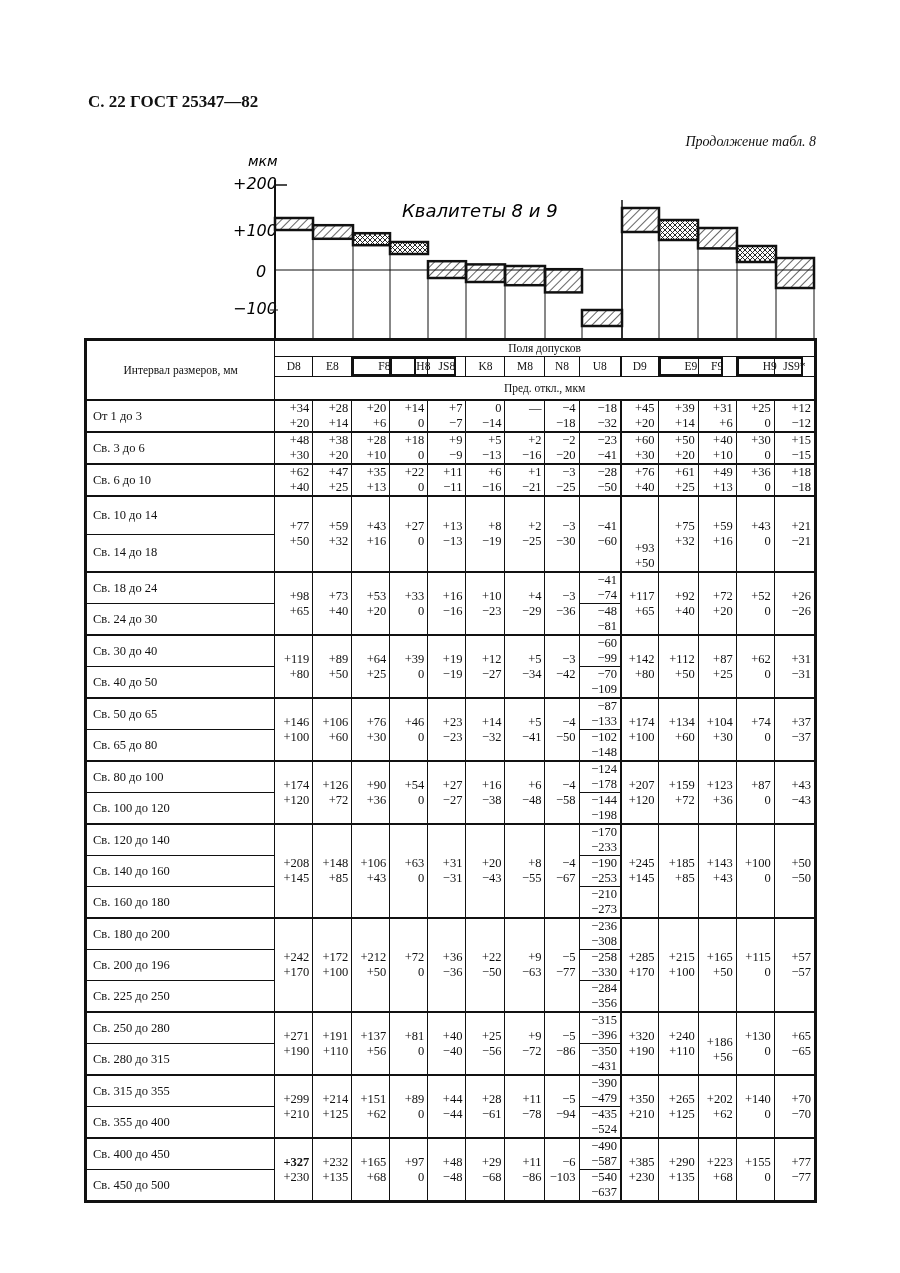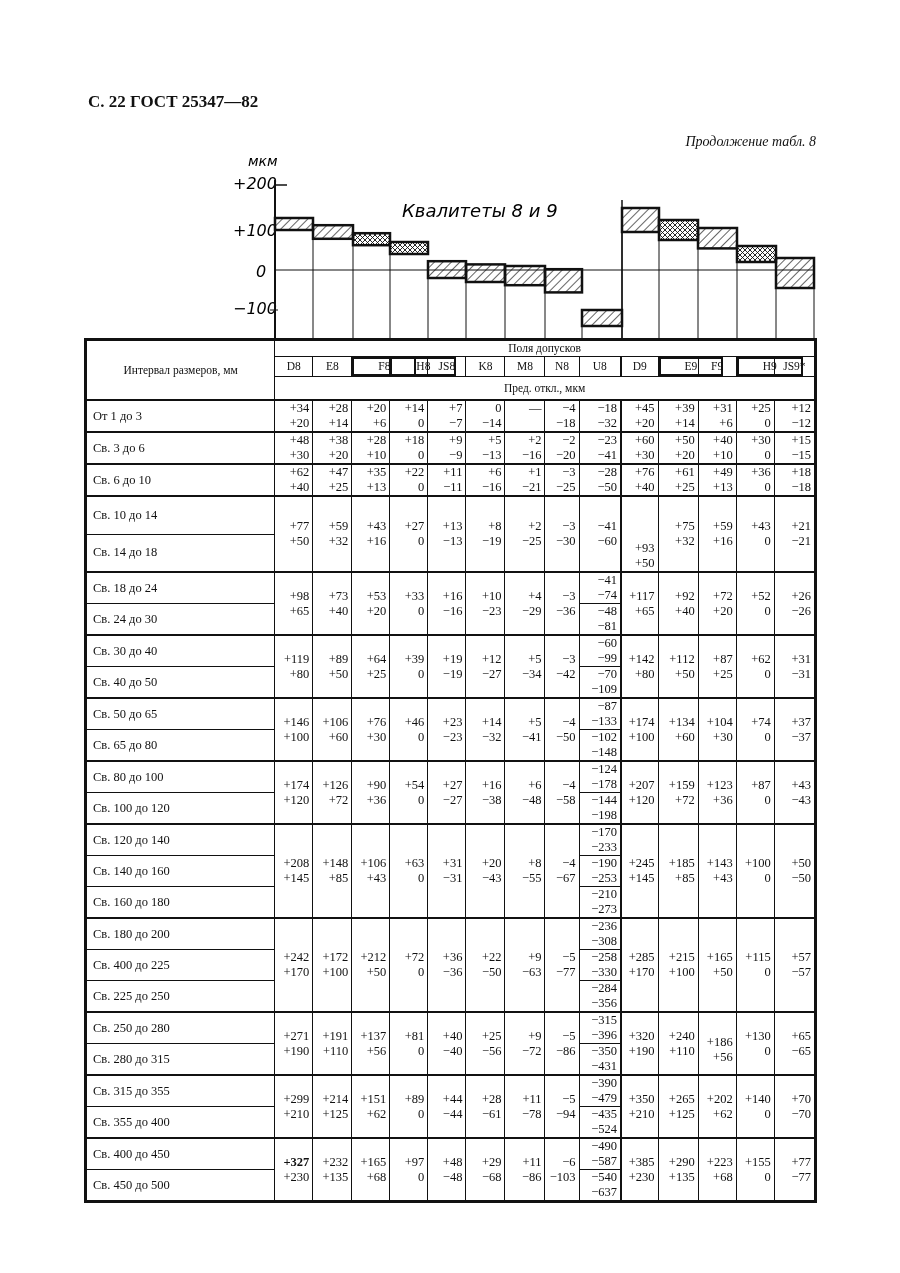--- a/index.html
+++ b/index.html
@@ -780,21 +780,21 @@
         <td rowspan="3" class="num">
           <div style="min-height: 15px;">+115</div>
           <div style="min-height: 15px;">0</div>
         </td>
         <td rowspan="3" class="num">
           <div style="min-height: 15px;">+57</div>
           <div style="min-height: 15px;">−57</div>
         </td>
       </tr>
       <tr>
-        <td class="lbl" style="height: 30px;">Св. 400 до 225</td>
+        <td class="lbl" style="height: 30px;">Св. 200 до 196</td>
       </tr>
       <tr>
         <td class="lbl" style="height: 30px;">Св. 225 до 250</td>
       </tr>
       <tr class="sep">
         <td class="lbl" style="height: 30px;">Св. 250 до 280</td>
         <td rowspan="2" class="num">
           <div style="min-height: 15px;">+271</div>
           <div style="min-height: 15px;">+190</div>
         </td>

